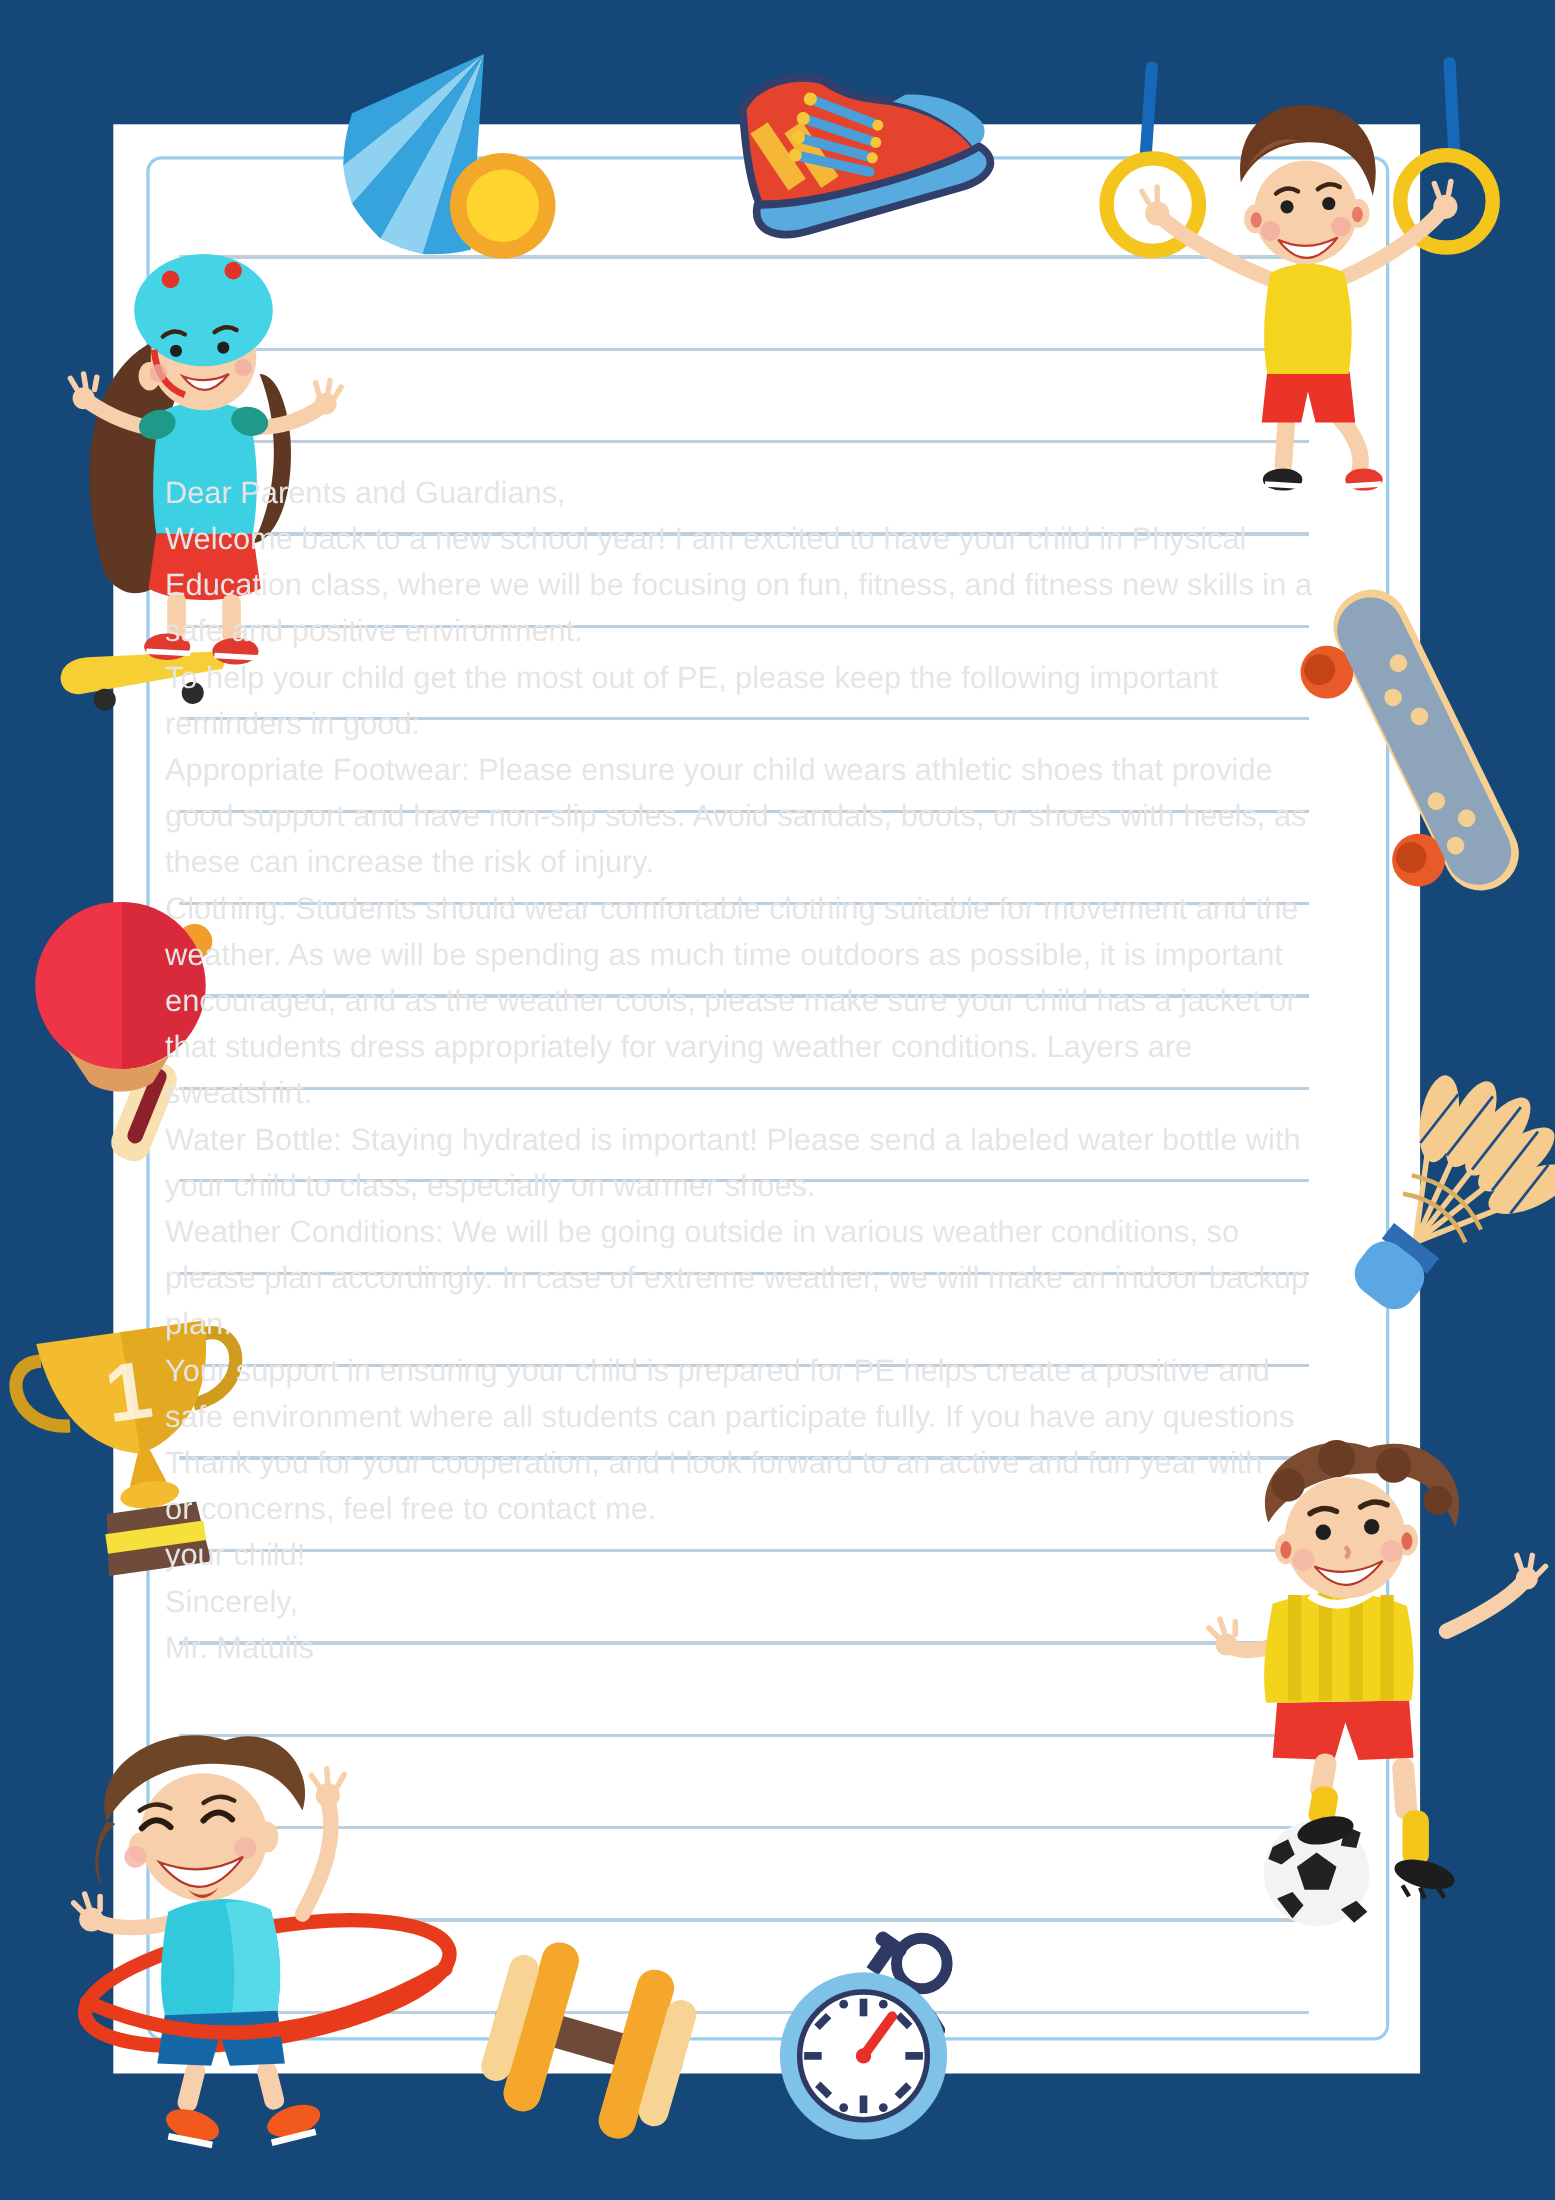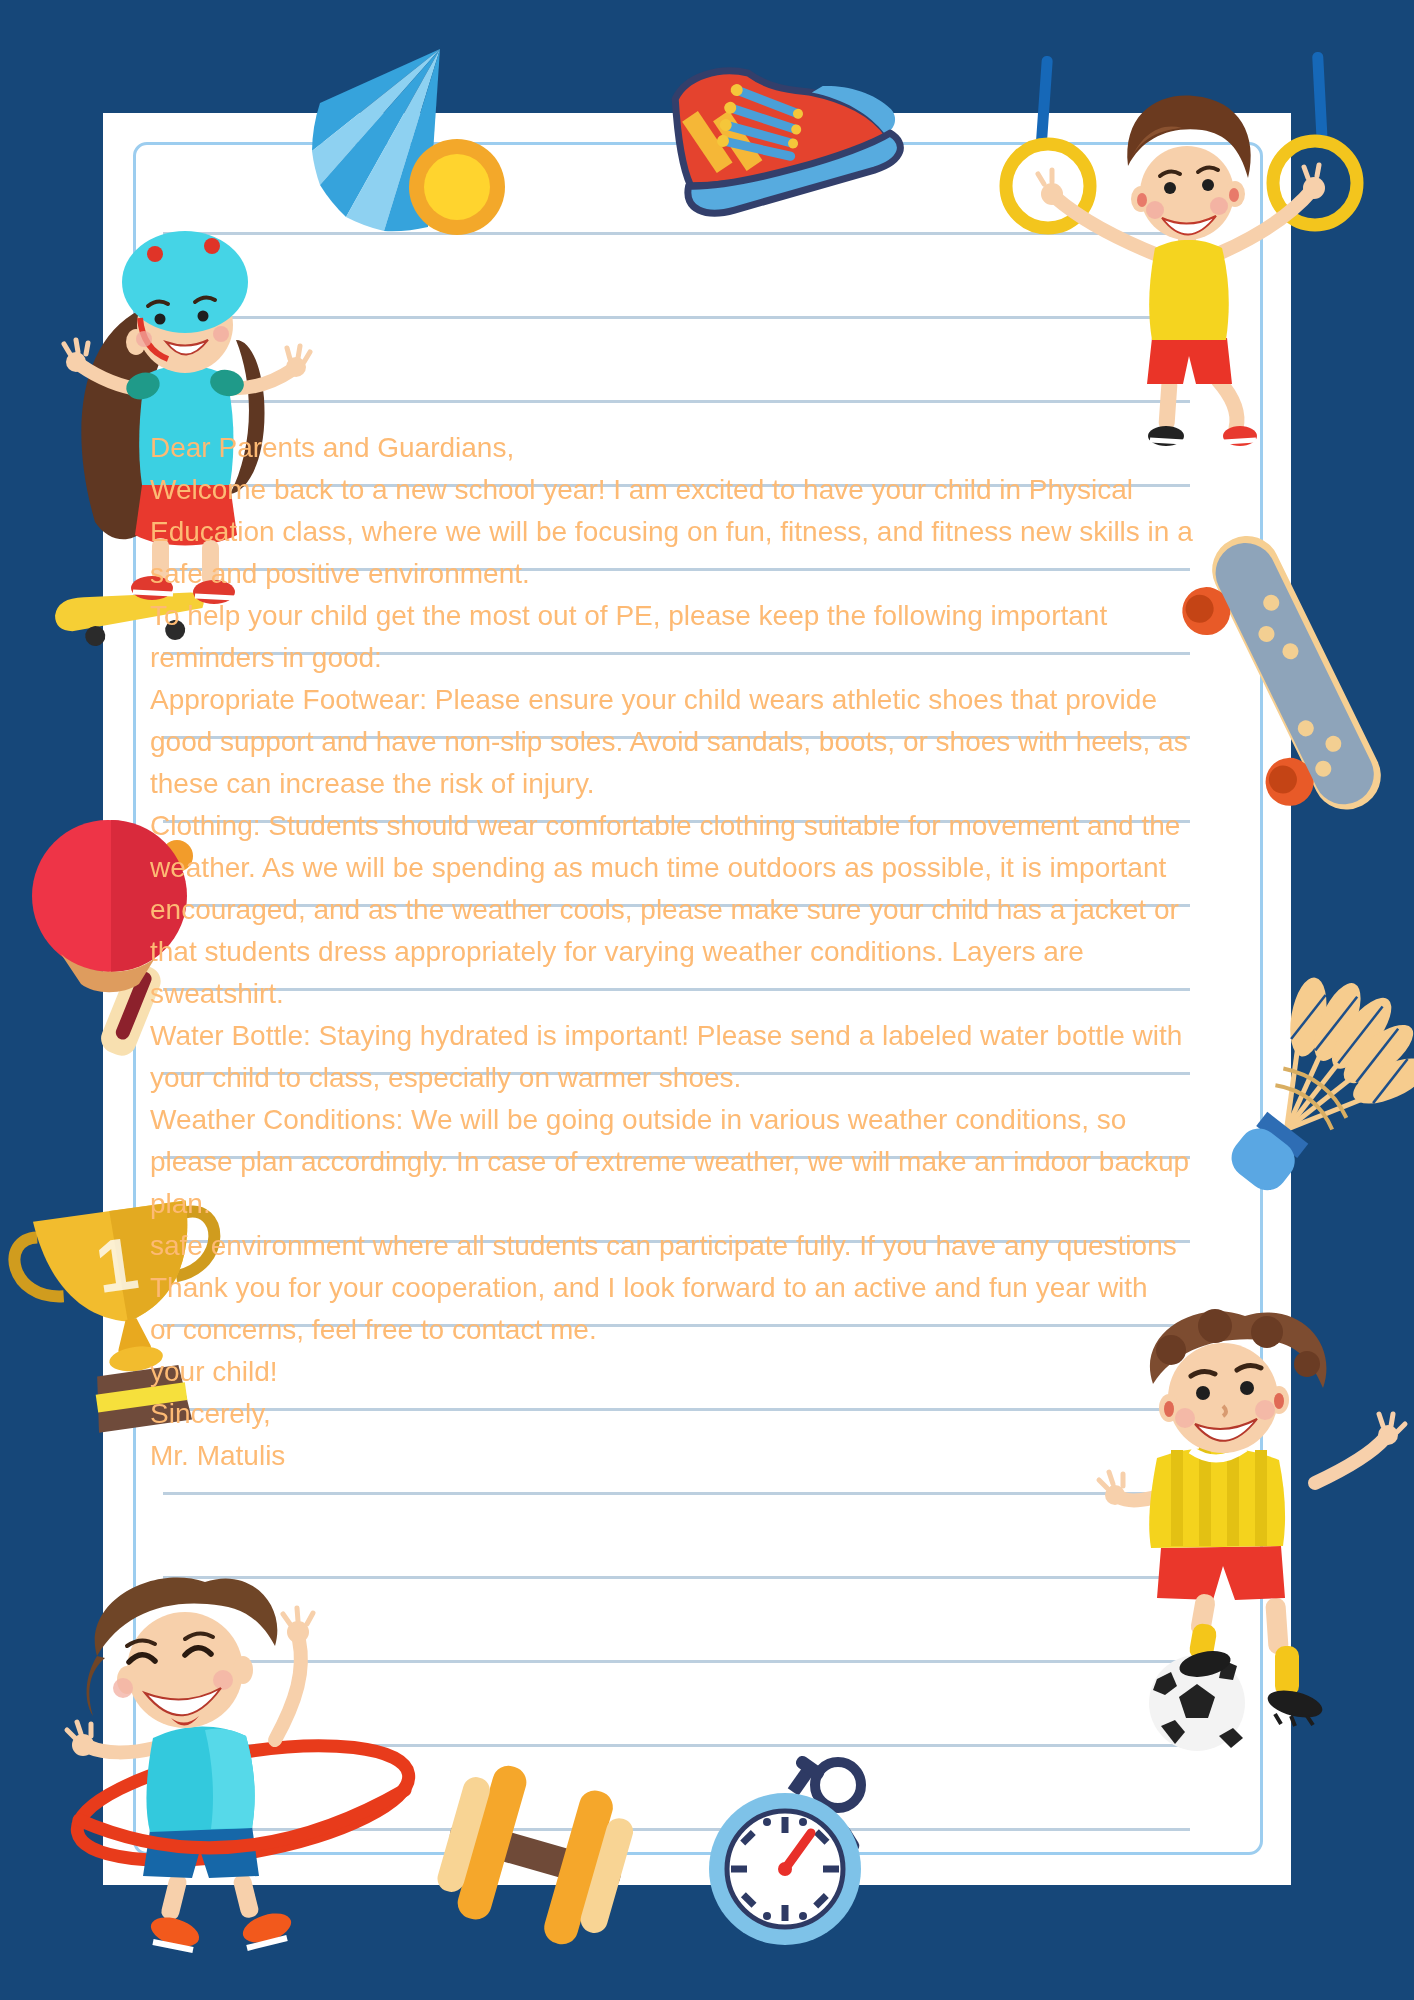--- a/index.html
+++ b/index.html
@@ -6,21 +6,21 @@
   #canvas{position:relative;width:1414px;height:2000px;background:#164779;overflow:hidden;
           font-family:"Liberation Sans",sans-serif;}
   
   #paper{position:absolute;left:103px;top:113px;width:1188px;height:1772px;background:#ffffff;}
   #inner-frame{position:absolute;left:30px;top:29px;right:28px;bottom:30px;
                border:3px solid #9ccdef;border-radius:14px;}
   #ruled-lines{position:absolute;left:163px;top:151px;width:1027px;height:1682px;
      background:repeating-linear-gradient(to bottom,transparent 0 81px,#bccfdf 81px 84px);}
   
   #letter-text{position:absolute;left:150px;top:427px;z-index:30;}
-  .letter-line{height:42px;line-height:42px;font-size:28px;color:#fdba74;white-space:nowrap;}
+  .letter-line{height:42px;line-height:42px;font-size:28px;color:#e5e5e5;white-space:nowrap;}
   
   .deco{position:absolute;z-index:20;}
   .d-girl{left:40px;top:190px;width:270px;height:470px;}
   .d-medal{left:310px;top:35px;width:210px;height:205px;}
   .d-sneaker{left:650px;top:38px;width:260px;height:195px;}
   .d-rings{left:990px;top:38px;width:400px;height:430px;}
   .d-skate{left:1170px;top:520px;width:244px;height:310px;}
   .d-paddle{left:25px;top:808px;width:190px;height:250px;}
   .d-shuttle{left:1205px;top:962px;width:190px;height:240px;}
   .d-trophy{left:20px;top:1188px;width:215px;height:268px;}
@@ -361,20 +361,21 @@
       <div class="letter-line">Clothing: Students should wear comfortable clothing suitable for movement and the</div>
       <div class="letter-line">weather. As we will be spending as much time outdoors as possible, it is important</div>
       <div class="letter-line">encouraged, and as the weather cools, please make sure your child has a jacket or</div>
       <div class="letter-line">that students dress appropriately for varying weather conditions. Layers are</div>
       <div class="letter-line">sweatshirt.</div>
       <div class="letter-line">Water Bottle: Staying hydrated is important! Please send a labeled water bottle with</div>
       <div class="letter-line">your child to class, especially on warmer shoes.</div>
       <div class="letter-line">Weather Conditions: We will be going outside in various weather conditions, so</div>
       <div class="letter-line">please plan accordingly. In case of extreme weather, we will make an indoor backup</div>
       <div class="letter-line">plan.</div>
+      <div class="letter-line">Your support in ensuring your child is prepared for PE helps create a positive and</div>
       <div class="letter-line">safe environment where all students can participate fully. If you have any questions</div>
       <div class="letter-line">Thank you for your cooperation, and I look forward to an active and fun year with</div>
       <div class="letter-line">or concerns, feel free to contact me.</div>
       <div class="letter-line">your child!</div>
       <div class="letter-line">Sincerely,</div>
       <div class="letter-line">Mr. Matulis</div>
     </div>
 
 </div>
 

